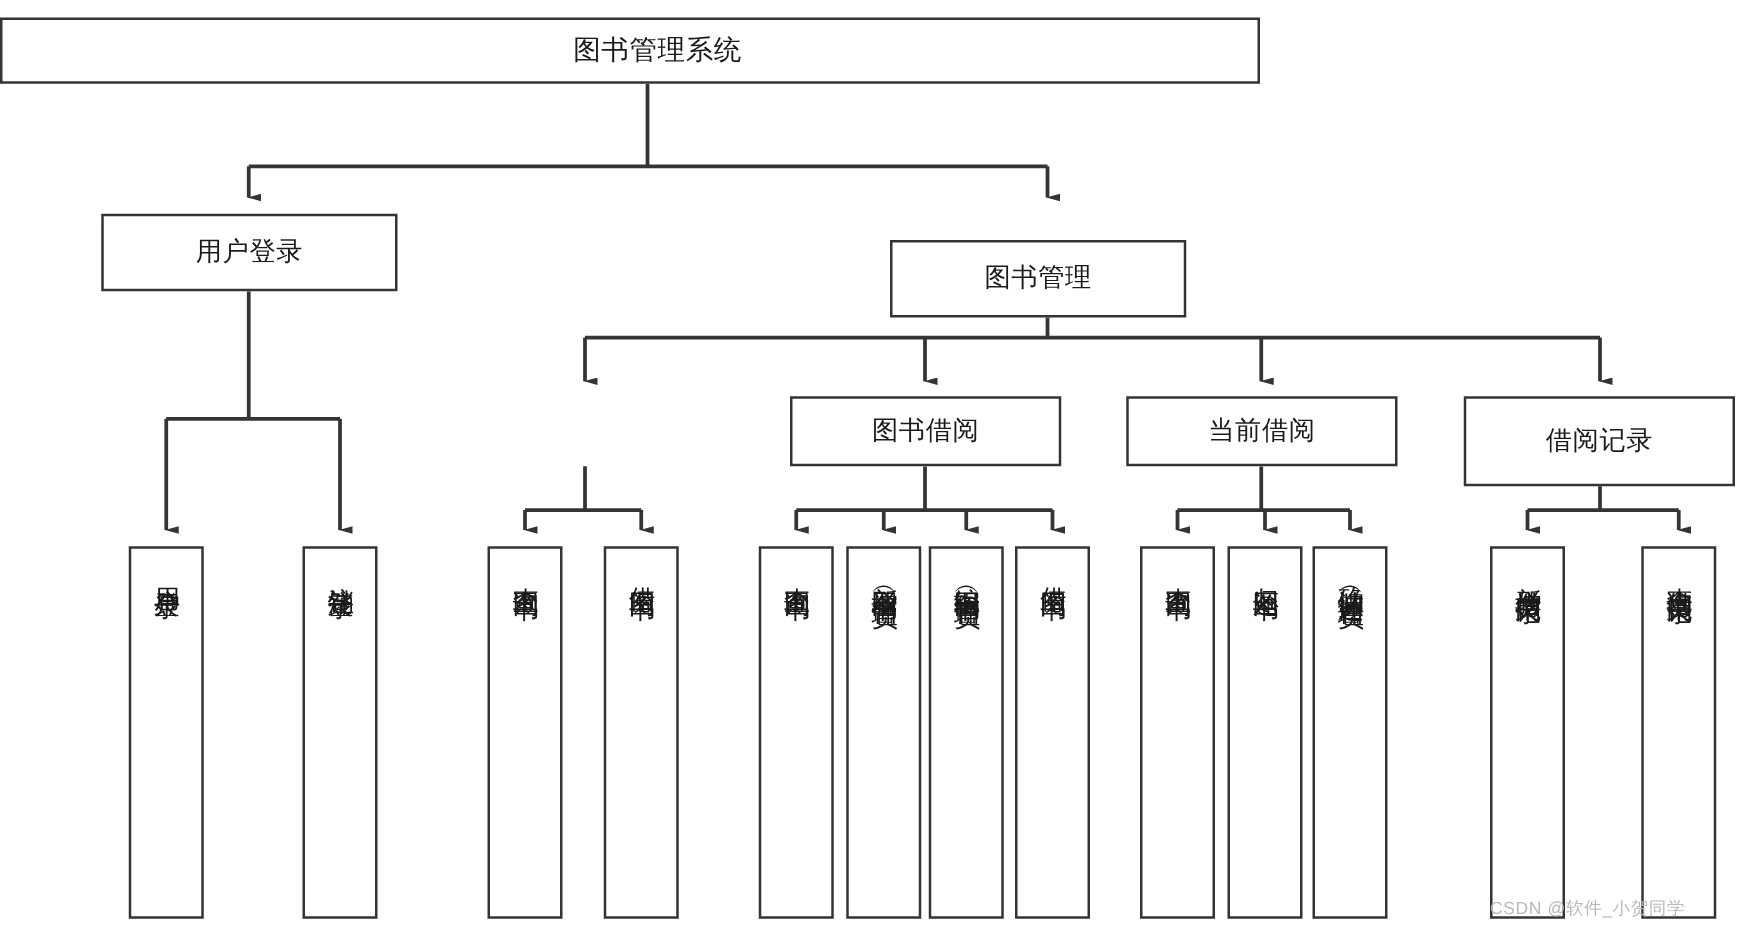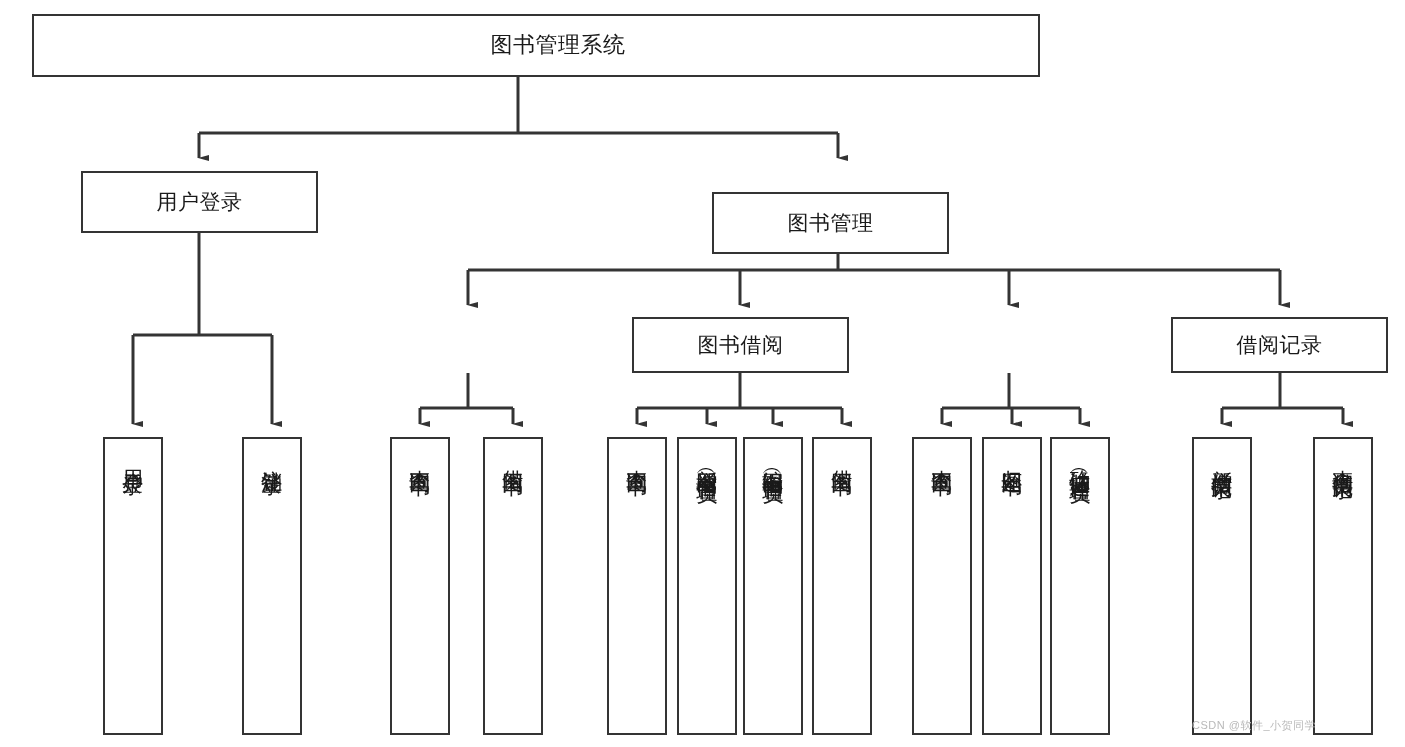--- a/index.html
+++ b/index.html
@@ -49,21 +49,21 @@
     line-height:1.22;
     writing-mode:vertical-rl;
     text-orientation:upright;
     -webkit-text-orientation:upright;
     letter-spacing:2px;
     color:#1a1a1a;
     white-space:nowrap;
   }
   .watermark{
     position:absolute;
-    font-size:11px;
+    font-size:14px;
     color:#b9b9b9;
     white-space:nowrap;
     z-index:5;
     letter-spacing:.5px;
   }
 </style>
 </head>
 <body>
 
 <div id="canvas">
@@ -111,35 +111,38 @@
       <path d="M1012,408 L1012,424" marker-end="url(#arrow)"></path>
       <path d="M1080,408 L1080,424" marker-end="url(#arrow)"></path>
 
       <path d="M1280,373 L1280,408"></path>
       <path d="M1222,408 L1343,408"></path>
       <path d="M1222,408 L1222,424" marker-end="url(#arrow)"></path>
       <path d="M1343,408 L1343,424" marker-end="url(#arrow)"></path>
     </g>
   </svg>
 
-  <div class="node node-h node-root" style="left:32px;top:14px;width:1008px;height:63px;padding-left:44px;">
+  <div class="node node-h node-root" style="left:0;top:14px;width:1008px;height:53px;padding-left:44px;">
     <span class="label">图书管理系统</span>
   </div>
 
   <div class="node node-h" style="left:81px;top:171px;width:237px;height:62px;">
     <span class="label">用户登录</span>
   </div>
   <div class="node node-h" style="left:712px;top:171px;width:237px;height:62px;margin-top:21px;">
     <span class="label">图书管理</span>
   </div>
 
   <div class="node node-h" style="left:632px;top:317px;width:217px;height:56px;">
     <span class="label">图书借阅</span>
   </div>
-  <div class="node node-h" style="left:1171px;top:317px;width:217px;height:56px;">
+  <div class="node node-h" style="left:901px;top:317px;width:217px;height:56px;">
+    <span class="label">当前借阅</span>
+  </div>
+  <div class="node node-h" style="left:1171px;top:317px;width:217px;height:72px;">
     <span class="label">借阅记录</span>
   </div>
 
   <div class="node node-v" style="left:103px;top:437px;width:60px;height:298px;">
     <span class="label">用户登录</span>
   </div>
   <div class="node node-v" style="left:242px;top:437px;width:60px;height:298px;">
     <span class="label">注销登录</span>
   </div>
 

